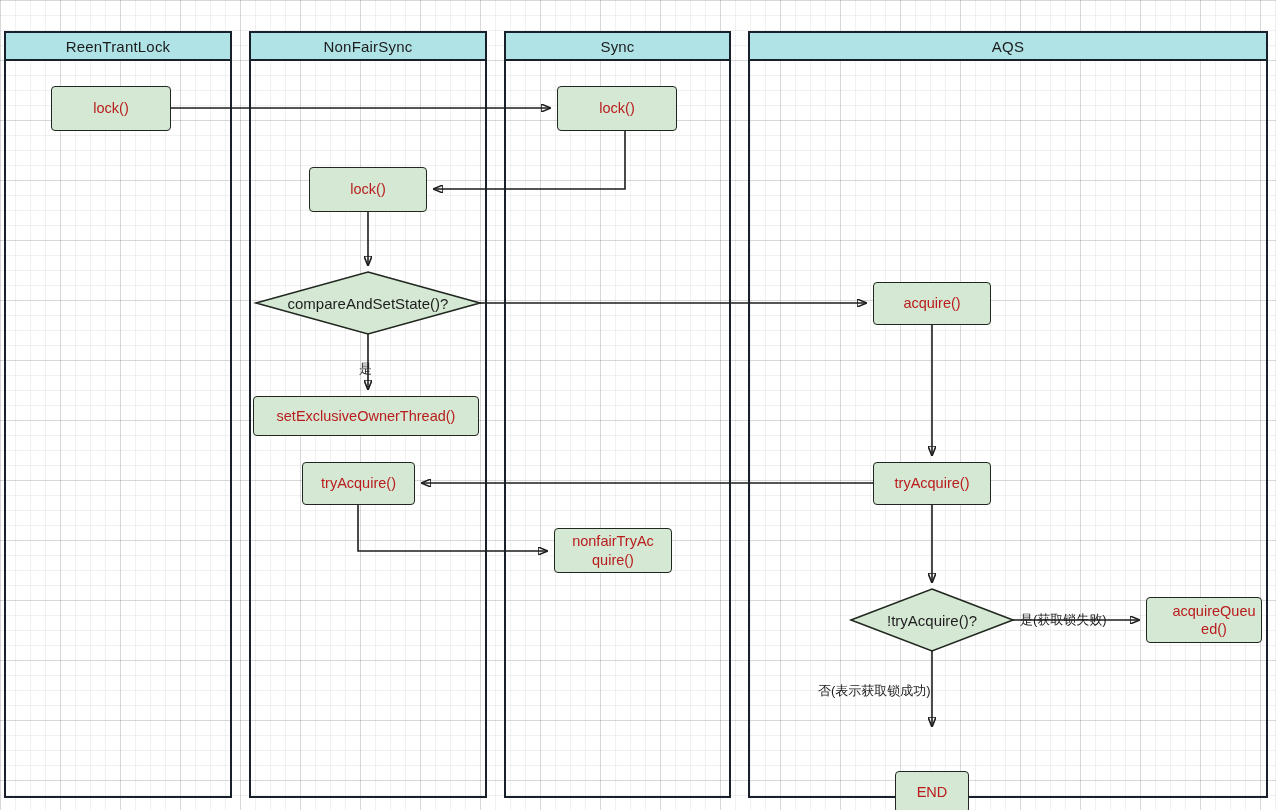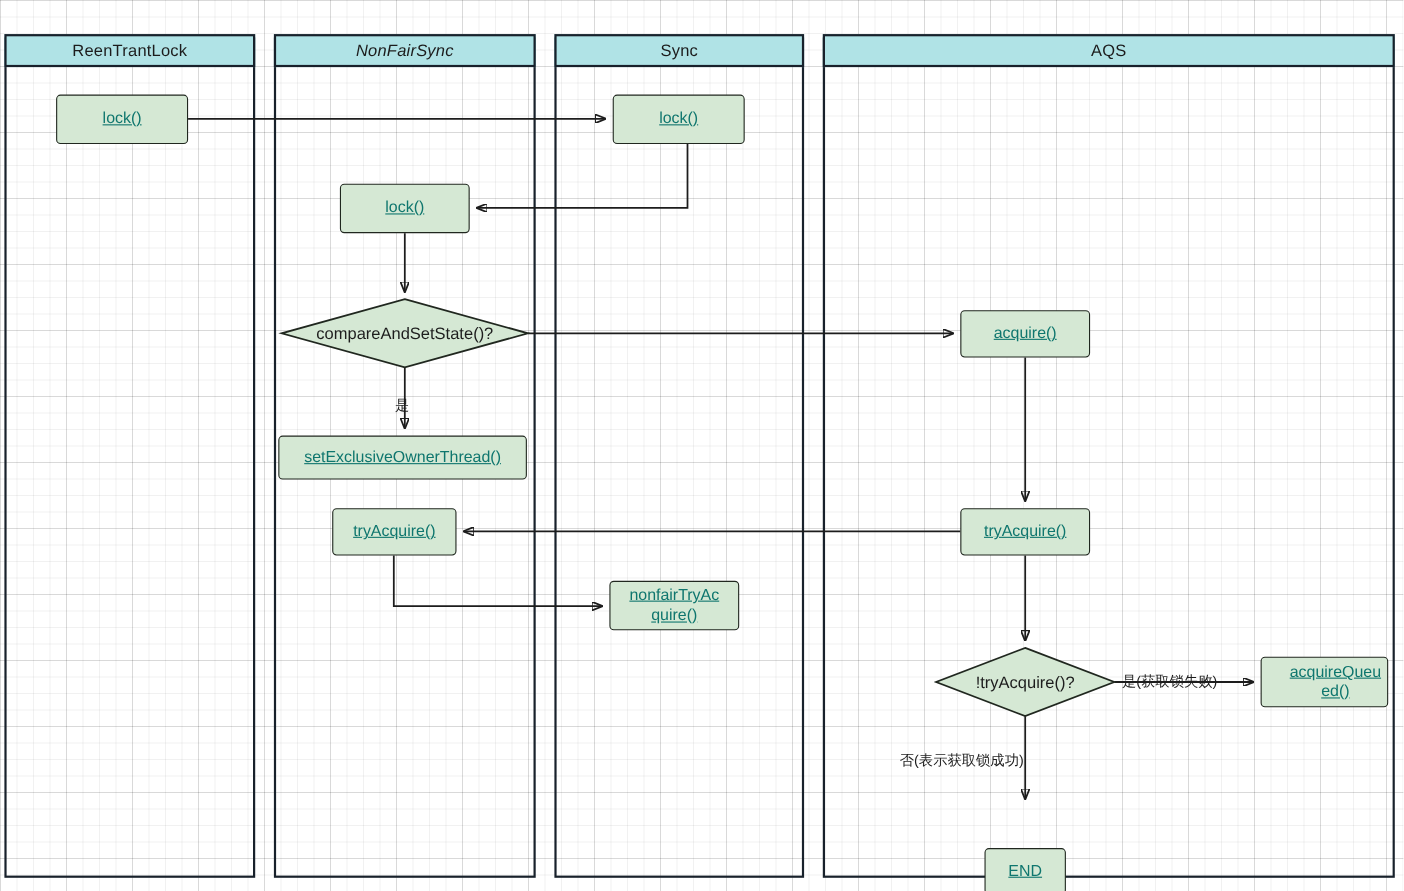--- a/index.html
+++ b/index.html
@@ -52,26 +52,25 @@
   .node {
     position: absolute;
     box-sizing: border-box;
     background: #d5e8d4;
     border: 1.6px solid #20271f;
     border-radius: 4px;
     display: flex;
     align-items: center;
     justify-content: center;
     text-align: center;
-    color: #0f766e;
+    color: #b91c1c;
     font-size: 14.5px;
     line-height: 1.25;
     padding: 0 4px;
     white-space: pre-line;
-    text-decoration: underline;
   }
   .diamond-wrap {
     position: absolute;
   }
   .diamond-wrap svg {
     position: absolute;
     left: 0;
     top: 0;
     overflow: visible;
   }
@@ -113,21 +112,21 @@
 </style>
 </head>
 <body>
 
 <div id="canvas">
 
   <div id="lanes-layer">
       <div class="lane" style="left: 4px; top: 34px; width: 228px; height: 764px;"></div>
       <div class="lane-header" style="left: 4px; top: 4px; width: 228px; height: 30px; background: rgb(176, 227, 230);">ReenTrantLock</div>
       <div class="lane" style="left: 249px; top: 34px; width: 238px; height: 764px;"></div>
-      <div class="lane-header" style="left: 249px; top: 4px; width: 238px; height: 30px; background: rgb(176, 227, 230); font-style: italic;">NonFairSync</div>
+      <div class="lane-header" style="left: 249px; top: 4px; width: 238px; height: 30px; background: rgb(176, 227, 230);">NonFairSync</div>
       <div class="lane" style="left: 504px; top: 34px; width: 227px; height: 764px;"></div>
       <div class="lane-header" style="left: 504px; top: 4px; width: 227px; height: 30px; background: rgb(176, 227, 230);">Sync</div>
       <div class="lane" style="left: 748px; top: 34px; width: 520px; height: 764px;"></div>
       <div class="lane-header" style="left: 748px; top: 4px; width: 520px; height: 30px; background: rgb(176, 227, 230);">AQS</div>
     </div>
 
   <svg id="edges" xmlns="http://www.w3.org/2000/svg">
     <defs>
       <marker id="arrow" markerWidth="10" markerHeight="8" refX="9" refY="4" orient="auto" markerUnits="userSpaceOnUse">
         <path d="M 0 0 L 10 4 L 0 8 z" fill="#1d1d1d" stroke="none"></path>

